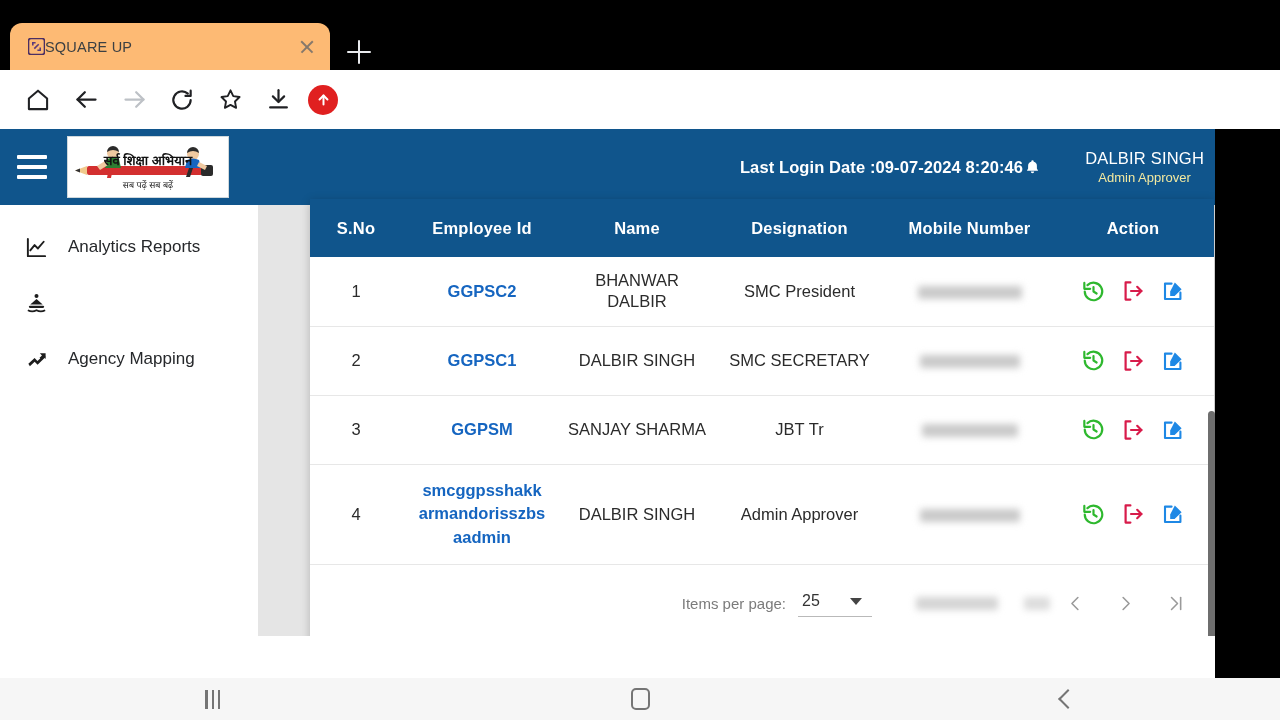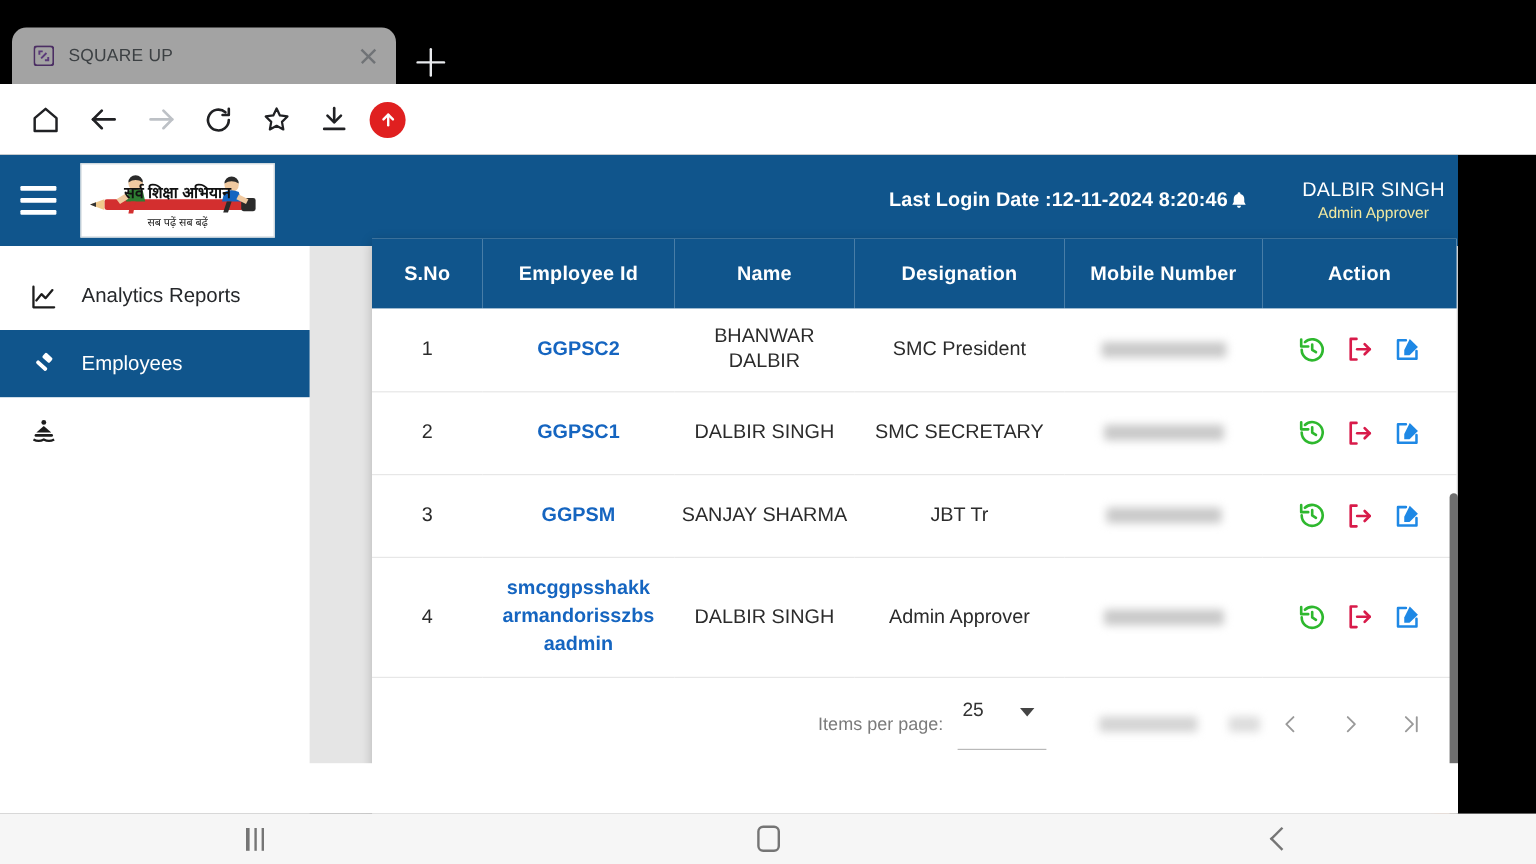--- a/index.html
+++ b/index.html
@@ -32,22 +32,22 @@
                 linear-gradient(to right,#ddd 2px, transparent 2px) 4px 100%/4px 6px no-repeat,
                 linear-gradient(to right,#ddd 2px, transparent 2px) 8px 100%/4px 8px no-repeat,
                 linear-gradient(to right,#ddd 2px, transparent 2px) 12px 100%/4px 9px no-repeat; }
 
   
   .browser-chrome { position: absolute; top: 16px; left: 0; width: 1280px; height: 113px; background: #000; }
 
   .tabstrip { position: absolute; top: 0; left: 0; width: 1280px; height: 54px; }
   .tab {
     position: absolute; left: 10px; top: 7px; width: 320px; height: 47px;
-    background: #a3a3a3; border-radius: 12px 12px 0 0;
-    display: flex; align-items: center; padding: 0 12px 0 18px; gap: 12px;
+    background: #fdba74; border-radius: 12px 12px 0 0;
+    display: flex; align-items: center; padding: 0 12px 0 18px; 
   }
   .tab-favicon { width: 17px; height: 17px; flex: 0 0 auto; position: relative; }
   .tab-favicon svg { display: block; }
   .tab-title { font-size: 14.5px; color: #3c4043; letter-spacing: .2px; flex: 1 1 auto;
                white-space: nowrap; overflow: hidden; }
   .tab-close { width: 22px; height: 22px; position: relative; flex: 0 0 auto; opacity: .75; }
   .tab-close::before, .tab-close::after {
     content: ""; position: absolute; left: 3px; top: 10px; width: 16px; height: 1.6px; background: #5f6368; }
   .tab-close::before { transform: rotate(45deg); }
   .tab-close::after { transform: rotate(-45deg); }
@@ -153,21 +153,21 @@
   .act-btn { display: inline-flex; align-items: center; justify-content: center; width: 26px; height: 26px; }
 
   
   .paginator {
     display: flex; align-items: center; justify-content: flex-end;
     height: 78px; padding-right: 14px; gap: 0; color: #7b7b7b; font-size: 15px;
   }
   .ipp-label { margin-right: 12px; margin-left: 31px; }
   .ipp-select {
     display: flex; align-items: center; gap: 30px; border-bottom: 1px solid #b9b9b9;
-    padding: 2px 4px 22px 4px; color: #333; font-size: 16px; min-width: 74px;
+    padding: 2px 4px 6px 4px; color: #333; font-size: 16px; min-width: 74px;
   }
   .caret { width: 0; height: 0; border-left: 6px solid transparent; border-right: 6px solid transparent; border-top: 7px solid #444; }
   .range-blur { margin-left: 44px; width: 82px; height: 13px; background: #d4d4d4; filter: blur(3.6px); border-radius:2px; }
   .dots-blur { margin-left: 26px; width: 26px; height: 13px; background: #dcdcdc; filter: blur(3.6px); border-radius:2px; }
   .pg-btn { width: 50px; height: 46px; display: flex; align-items: center; justify-content: center; }
 
   
   .page-scrollbar { position: absolute; right: 0; top: 282px; width: 7px; height: 318px; background: #6e6e6e; border-radius: 4px; }
   .finger {
     position: absolute; right: -4px; top: 548px; width: 34px; height: 40px; border-radius: 50%;
@@ -290,21 +290,21 @@
 
           <text x="79" y="27" font-family="'Liberation Sans',sans-serif" font-size="13" font-weight="bold" fill="#111" text-anchor="middle">सर्व शिक्षा अभियान</text>
           <text x="79" y="50" font-family="'Liberation Sans',sans-serif" font-size="9" fill="#222" text-anchor="middle">सब पढ़ें  सब बढ़ें</text>
         </svg>
       </div>
 
       <div class="header-spacer"></div>
 
       <div class="last-login">
         <span class="ll-label">Last Login Date :</span>
-        <span class="ll-value">12-11-2024 8:20:46</span>
+        <span class="ll-value">09-07-2024 8:20:46</span>
         <span class="bell">
           <svg width="17" height="18" viewBox="0 0 24 24" fill="#ffffff">
             <path d="M12 2.4 a1.7 1.7 0 0 1 1.7 1.7 v.5 a6 6 0 0 1 4.5 5.8 V14 l1.7 3.2 H4.1 L5.8 14 V10.4 a6 6 0 0 1 4.5-5.8 v-.5 A1.7 1.7 0 0 1 12 2.4 Z"></path>
             <path d="M9.6 18.4 h4.8 a2.4 2.4 0 0 1 -4.8 0 Z"></path>
           </svg>
         </span>
       </div>
 
       <div class="user-block">
         <div class="user-name">DALBIR SINGH</div>
@@ -328,41 +328,41 @@
       <div class="side-item">
         <span class="side-ico">
           <svg width="23" height="23" viewBox="0 0 24 24" fill="none" stroke="#1d1d1d" stroke-width="2" stroke-linecap="round" stroke-linejoin="round">
             <path d="M3 3 V21 H21"></path>
               <path d="M5.5 15 L10 9.5 L13.5 13 L19.5 6"></path>
           </svg>
         </span>
         <span class="side-label">Analytics Reports</span>
       </div>
 
-      <div class="side-item active">
-        <span class="side-ico">
-          <svg width="23" height="23" viewBox="0 0 24 24" fill="#ffffff">
-            <rect x="11" y="3.6" width="8.4" height="5.4" rx="1.4" transform="rotate(42 15 6.3)"></rect>
-            <rect x="4.5" y="11.4" width="11.6" height="3.4" rx="1.5" transform="rotate(42 10 13)"></rect>
-          </svg>
-        </span>
-        <span class="side-label">Employees</span>
-      </div>
 
       <div class="side-item">
         <span class="side-ico">
           <svg width="23" height="23" viewBox="0 0 24 24" fill="#1d1d1d">
             <circle cx="12" cy="4.2" r="2.1"></circle>
             <path d="M5.5 13 L12 7.4 L18.5 13 Z"></path>
             <rect x="4" y="14.3" width="16" height="2.4" rx="1.2"></rect>
             <path d="M3 19 q4.5 2.6 9 0 q4.5 2.6 9 0" fill="none" stroke="#1d1d1d" stroke-width="1.9"></path>
           </svg>
         </span>
       </div>
 
+      <div class="side-item">
+        <span class="side-ico">
+          <svg width="23" height="23" viewBox="0 0 24 24" fill="#1d1d1d">
+            <path d="M3.5 16.5 L10 10.5 L13 13.5 L20 7 l1.5 2.4 -8.4 8 -3 -3 -5 4.6 Z"></path>
+            <path d="M15.5 5.5 h6 v6 l-2.2 -2.2 -2.5 2.5 -1.6-1.6 2.5-2.5 Z"></path>
+          </svg>
+        </span>
+        <span class="side-label">Agency Mapping</span>
+      </div>
     </div>
 
     <div class="card">
       <table class="emp">
         <thead>
           <tr>
             <th class="col-sno">S.No</th>
             <th class="col-eid">Employee Id</th>
             <th class="col-name">Name</th>
             <th class="col-desg">Designation</th>

